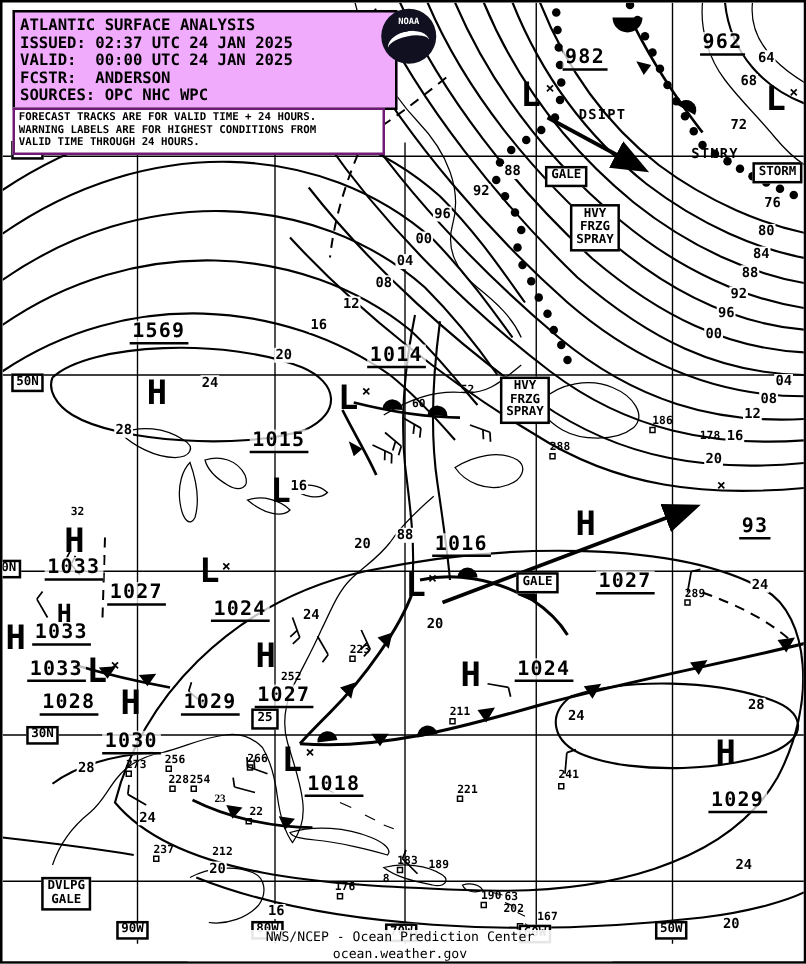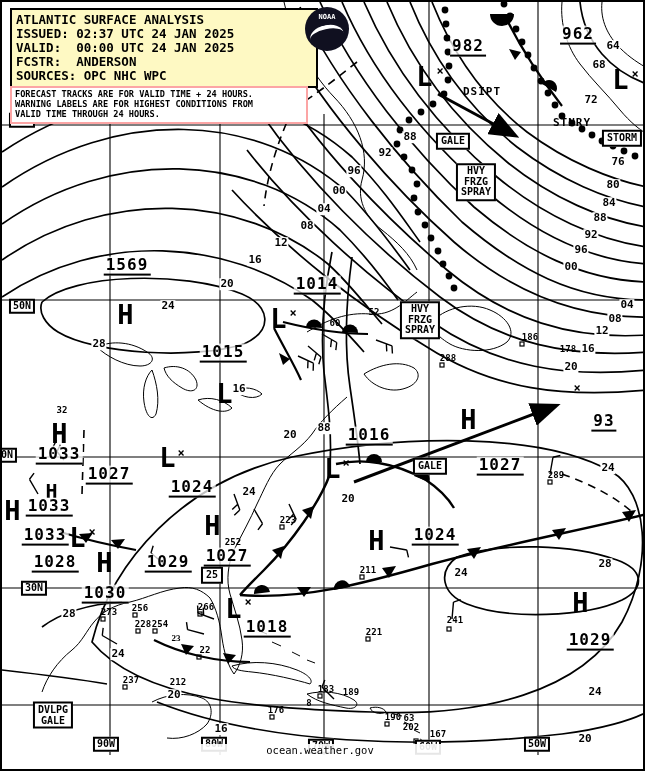--- a/index.html
+++ b/index.html
@@ -10,23 +10,23 @@
   .lbl{position:absolute;transform:translate(-50%,-50%);white-space:pre;line-height:1.05;}
   .hx{font-size:27px;font-weight:bold;letter-spacing:-1px;}
   .hx.small{font-size:20px;}
   .pv{font-size:16px;font-weight:bold;letter-spacing:1px;border-bottom:2px solid #000;padding:0 2px;background:rgba(255,255,255,.75);}
   .cl{font-size:11px;font-weight:bold;background:#fff;padding:0 1px;}
   .st{font-size:9px;font-weight:bold;}
   .warn{font-size:10px;font-weight:bold;text-align:center;border:2px solid #000;background:#fff;padding:1px 3px;}
   .geo{font-size:10px;font-weight:bold;border:2px solid #000;background:#fff;padding:0 2px;}
   .ann{font-size:11px;font-weight:bold;letter-spacing:1px;}
   .xm{font-size:12px;font-weight:bold;}
-  #hdr{position:absolute;left:8px;top:6px;width:296px;border:2px solid #000;background:#fef9c3;
+  #hdr{position:absolute;left:8px;top:6px;width:296px;border:2px solid #000;background:#f0abfc;
        padding:3px 4px;font-size:12.5px;font-weight:bold;line-height:1.12;white-space:pre;z-index:30;}
-  #ntc{position:absolute;left:8px;top:84px;width:288px;border:2px solid #fca5a5;background:#fff;
+  #ntc{position:absolute;left:8px;top:84px;width:288px;border:2px solid #701a75;background:#fff;
        padding:2px 3px;font-size:8.6px;font-weight:bold;line-height:1.15;white-space:pre;z-index:30;}
   #logo{position:absolute;left:303px;top:5px;width:44px;height:44px;border-radius:50%;
         background:#101020;z-index:31;display:flex;align-items:center;justify-content:center;}
   #logo .noaatxt{color:#fff;font-size:7px;font-weight:bold;position:absolute;top:6px;left:0;right:0;text-align:center;}
   #logo .swoosh{position:absolute;left:5px;top:18px;width:34px;height:18px;border-radius:50%;
         border-top:4px solid #fff;transform:rotate(-12deg);}
   #ftr{position:absolute;left:148px;top:742px;width:340px;text-align:center;font-size:10.5px;
        line-height:1.25;background:rgba(255,255,255,.9);z-index:25;}
 </style>
 </head>
@@ -282,20 +282,21 @@
 <div id="ntc"><span>FORECAST TRACKS ARE FOR VALID TIME + 24 HOURS.</span>
 <span>WARNING LABELS ARE FOR HIGHEST CONDITIONS FROM</span>
 <span>VALID TIME THROUGH 24 HOURS.</span></div>
 
 <div id="logo">
   <span class="noaatxt">NOAA</span>
   <span class="swoosh"></span>
 </div>
 
 <div id="ftr">
+  <div>NWS/NCEP - Ocean Prediction Center</div>
   <div>ocean.weather.gov</div>
 </div>
 
 <div id="overlay"></div>
 <div class="lbl geo" style="left: 20px; top: 118px;">60N</div>
     <div class="lbl geo" style="left: 20px; top: 304px;">50N</div>
     <div class="lbl geo" style="left: 2px; top: 453px;">40N</div>
     <div class="lbl geo" style="left: 32px; top: 586px;">30N</div>
     <div class="lbl geo" style="left: 104px; top: 742px;">90W</div>
     <div class="lbl geo" style="left: 212px; top: 742px;">80W</div>

